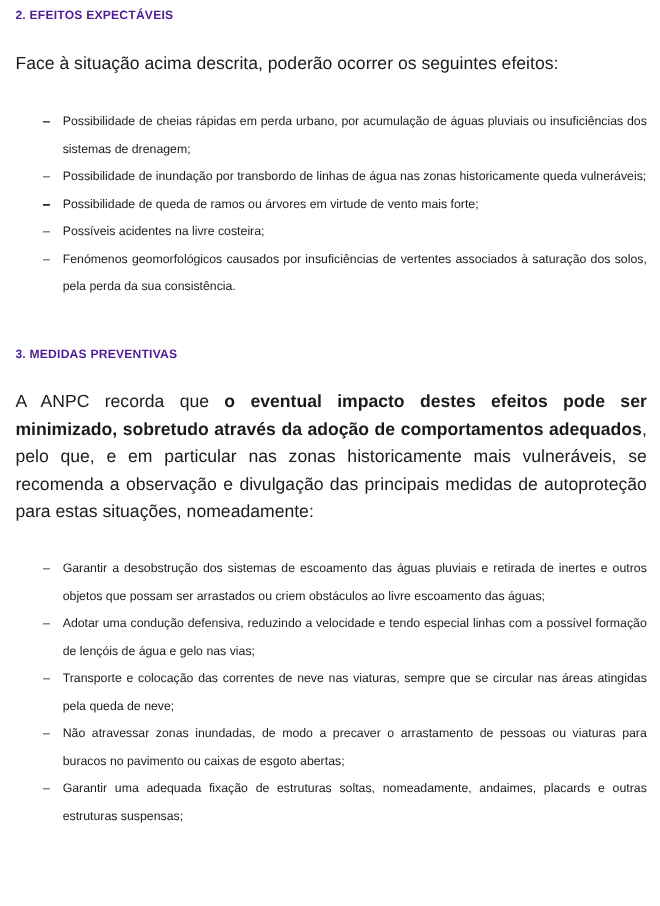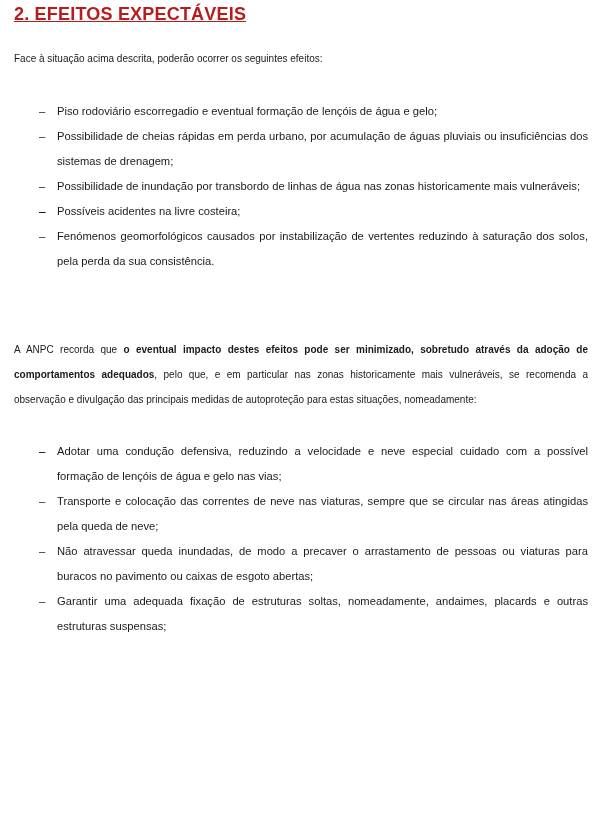--- a/index.html
+++ b/index.html
@@ -16,30 +16,29 @@
   }
   .page {
     position: relative;
     width: 600px;
     height: 824px;
     background: #ffffff;
     box-sizing: border-box;
     padding: 0 12px 0 14px;
   }
   .section-heading {
-    font-size: 18px;
+    font-size: 11px;
     font-weight: bold;
     letter-spacing: 0.2px;
-    color: #b91c1c;
+    color: #4c1d95;
     margin: 0;
     line-height: 16px;
-    text-decoration: underline;
   }
   .body-para {
-    font-size: 10px;
+    font-size: 16px;
     line-height: 25px;
     text-align: justify;
     text-justify: inter-word;
     margin: 0;
     color: #1a1a1a;
   }
   .body-para b {
     font-weight: bold;
   }
   .bullet-list {
@@ -84,76 +83,78 @@
 
   <div class="gap-heading-to-para"></div>
 
   <p class="body-para">Face à situação acima descrita, poderão ocorrer os seguintes efeitos:</p>
 
   <div class="gap-para-to-list"></div>
 
   <ul class="bullet-list">
     <li class="bullet-item">
       <span class="dash">–</span>
-      <span>Piso rodoviário escorregadio e eventual formação de lençóis de água e gelo;</span>
     </li>
     <li class="bullet-item">
       <span class="dash">–</span>
       <span>Possibilidade de cheias rápidas em perda urbano, por acumulação de águas pluviais ou insuficiências dos sistemas de drenagem;</span>
     </li>
     <li class="bullet-item">
       <span class="dash">–</span>
-      <span>Possibilidade de inundação por transbordo de linhas de água nas zonas historicamente mais vulneráveis;</span>
+      <span>Possibilidade de inundação por transbordo de linhas de água nas zonas historicamente queda vulneráveis;</span>
     </li>
     <li class="bullet-item">
       <span class="dash">–</span>
     </li>
     <li class="bullet-item">
       <span class="dash">–</span>
     </li>
     <li class="bullet-item">
       <span class="dash">–</span>
     </li>
     <li class="bullet-item">
       <span class="dash">–</span>
+      <span>Possibilidade de queda de ramos ou árvores em virtude de vento mais forte;</span>
     </li>
     <li class="bullet-item">
       <span class="dash">–</span>
       <span>Possíveis acidentes na livre costeira;</span>
     </li>
     <li class="bullet-item">
       <span class="dash">–</span>
-      <span>Fenómenos geomorfológicos causados por instabilização de vertentes reduzindo à saturação dos solos, pela perda da sua consistência.</span>
+      <span>Fenómenos geomorfológicos causados por insuficiências de vertentes associados à saturação dos solos, pela perda da sua consistência.</span>
     </li>
   </ul>
 
   <div class="gap-list-to-heading"></div>
 
+  <h2 class="section-heading">3. MEDIDAS PREVENTIVAS</h2>
 
   <div class="gap-heading2-to-para"></div>
 
   <p class="body-para"><span>A ANPC recorda que </span><b>o eventual impacto destes efeitos pode ser minimizado, sobretudo através da adoção de comportamentos adequados</b><span>, pelo que, e em particular nas zonas historicamente mais vulneráveis, se recomenda a observação e divulgação das principais medidas de autoproteção para estas situações, nomeadamente:</span></p>
 
   <div class="gap-para2-to-list"></div>
 
   <ul class="bullet-list">
     <li class="bullet-item">
       <span class="dash">–</span>
+      <span>Garantir a desobstrução dos sistemas de escoamento das águas pluviais e retirada de inertes e outros objetos que possam ser arrastados ou criem obstáculos ao livre escoamento das águas;</span>
     </li>
     <li class="bullet-item">
       <span class="dash">–</span>
-      <span>Adotar uma condução defensiva, reduzindo a velocidade e neve especial cuidado com a possível formação de lençóis de água e gelo nas vias;</span>
+      <span>Adotar uma condução defensiva, reduzindo a velocidade e tendo especial linhas com a possível formação de lençóis de água e gelo nas vias;</span>
     </li>
     <li class="bullet-item">
       <span class="dash">–</span>
       <span>Transporte e colocação das correntes de neve nas viaturas, sempre que se circular nas áreas atingidas pela queda de neve;</span>
     </li>
     <li class="bullet-item">
       <span class="dash">–</span>
-      <span>Não atravessar queda inundadas, de modo a precaver o arrastamento de pessoas ou viaturas para buracos no pavimento ou caixas de esgoto abertas;</span>
+      <span>Não atravessar zonas inundadas, de modo a precaver o arrastamento de pessoas ou viaturas para buracos no pavimento ou caixas de esgoto abertas;</span>
     </li>
     <li class="bullet-item">
       <span class="dash">–</span>
       <span>Garantir uma adequada fixação de estruturas soltas, nomeadamente, andaimes, placards e outras estruturas suspensas;</span>
     </li>
   </ul>
 
 </div>
 
 </body></html>

